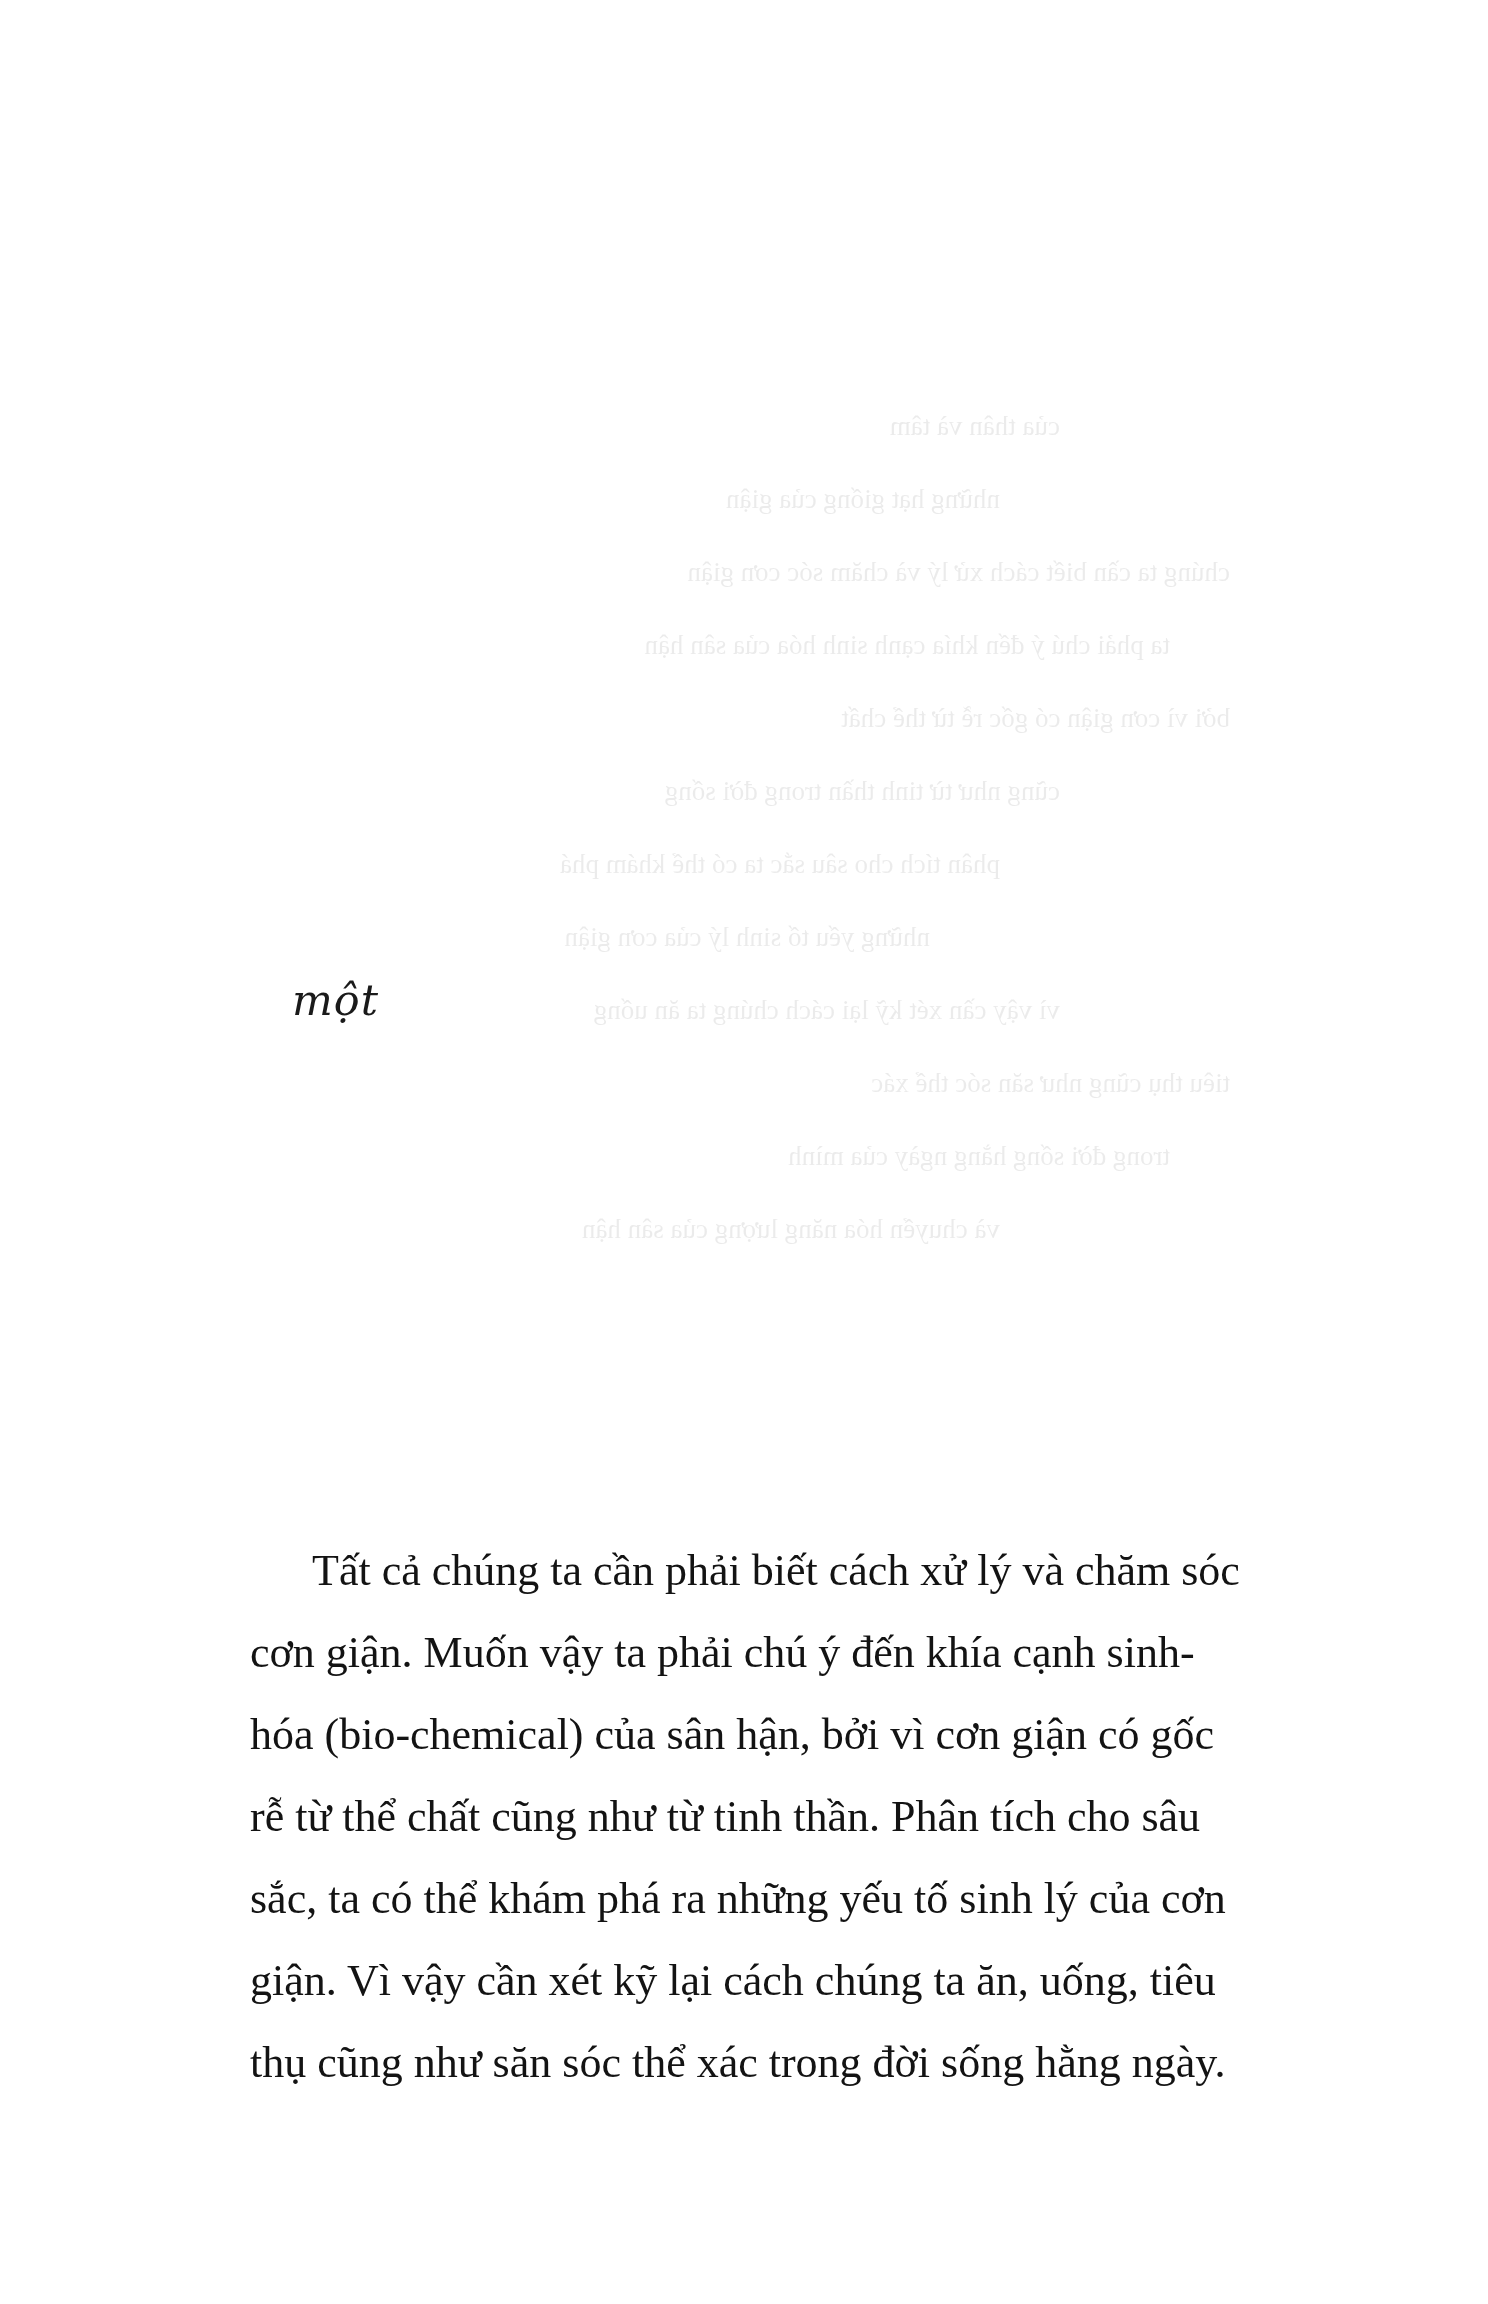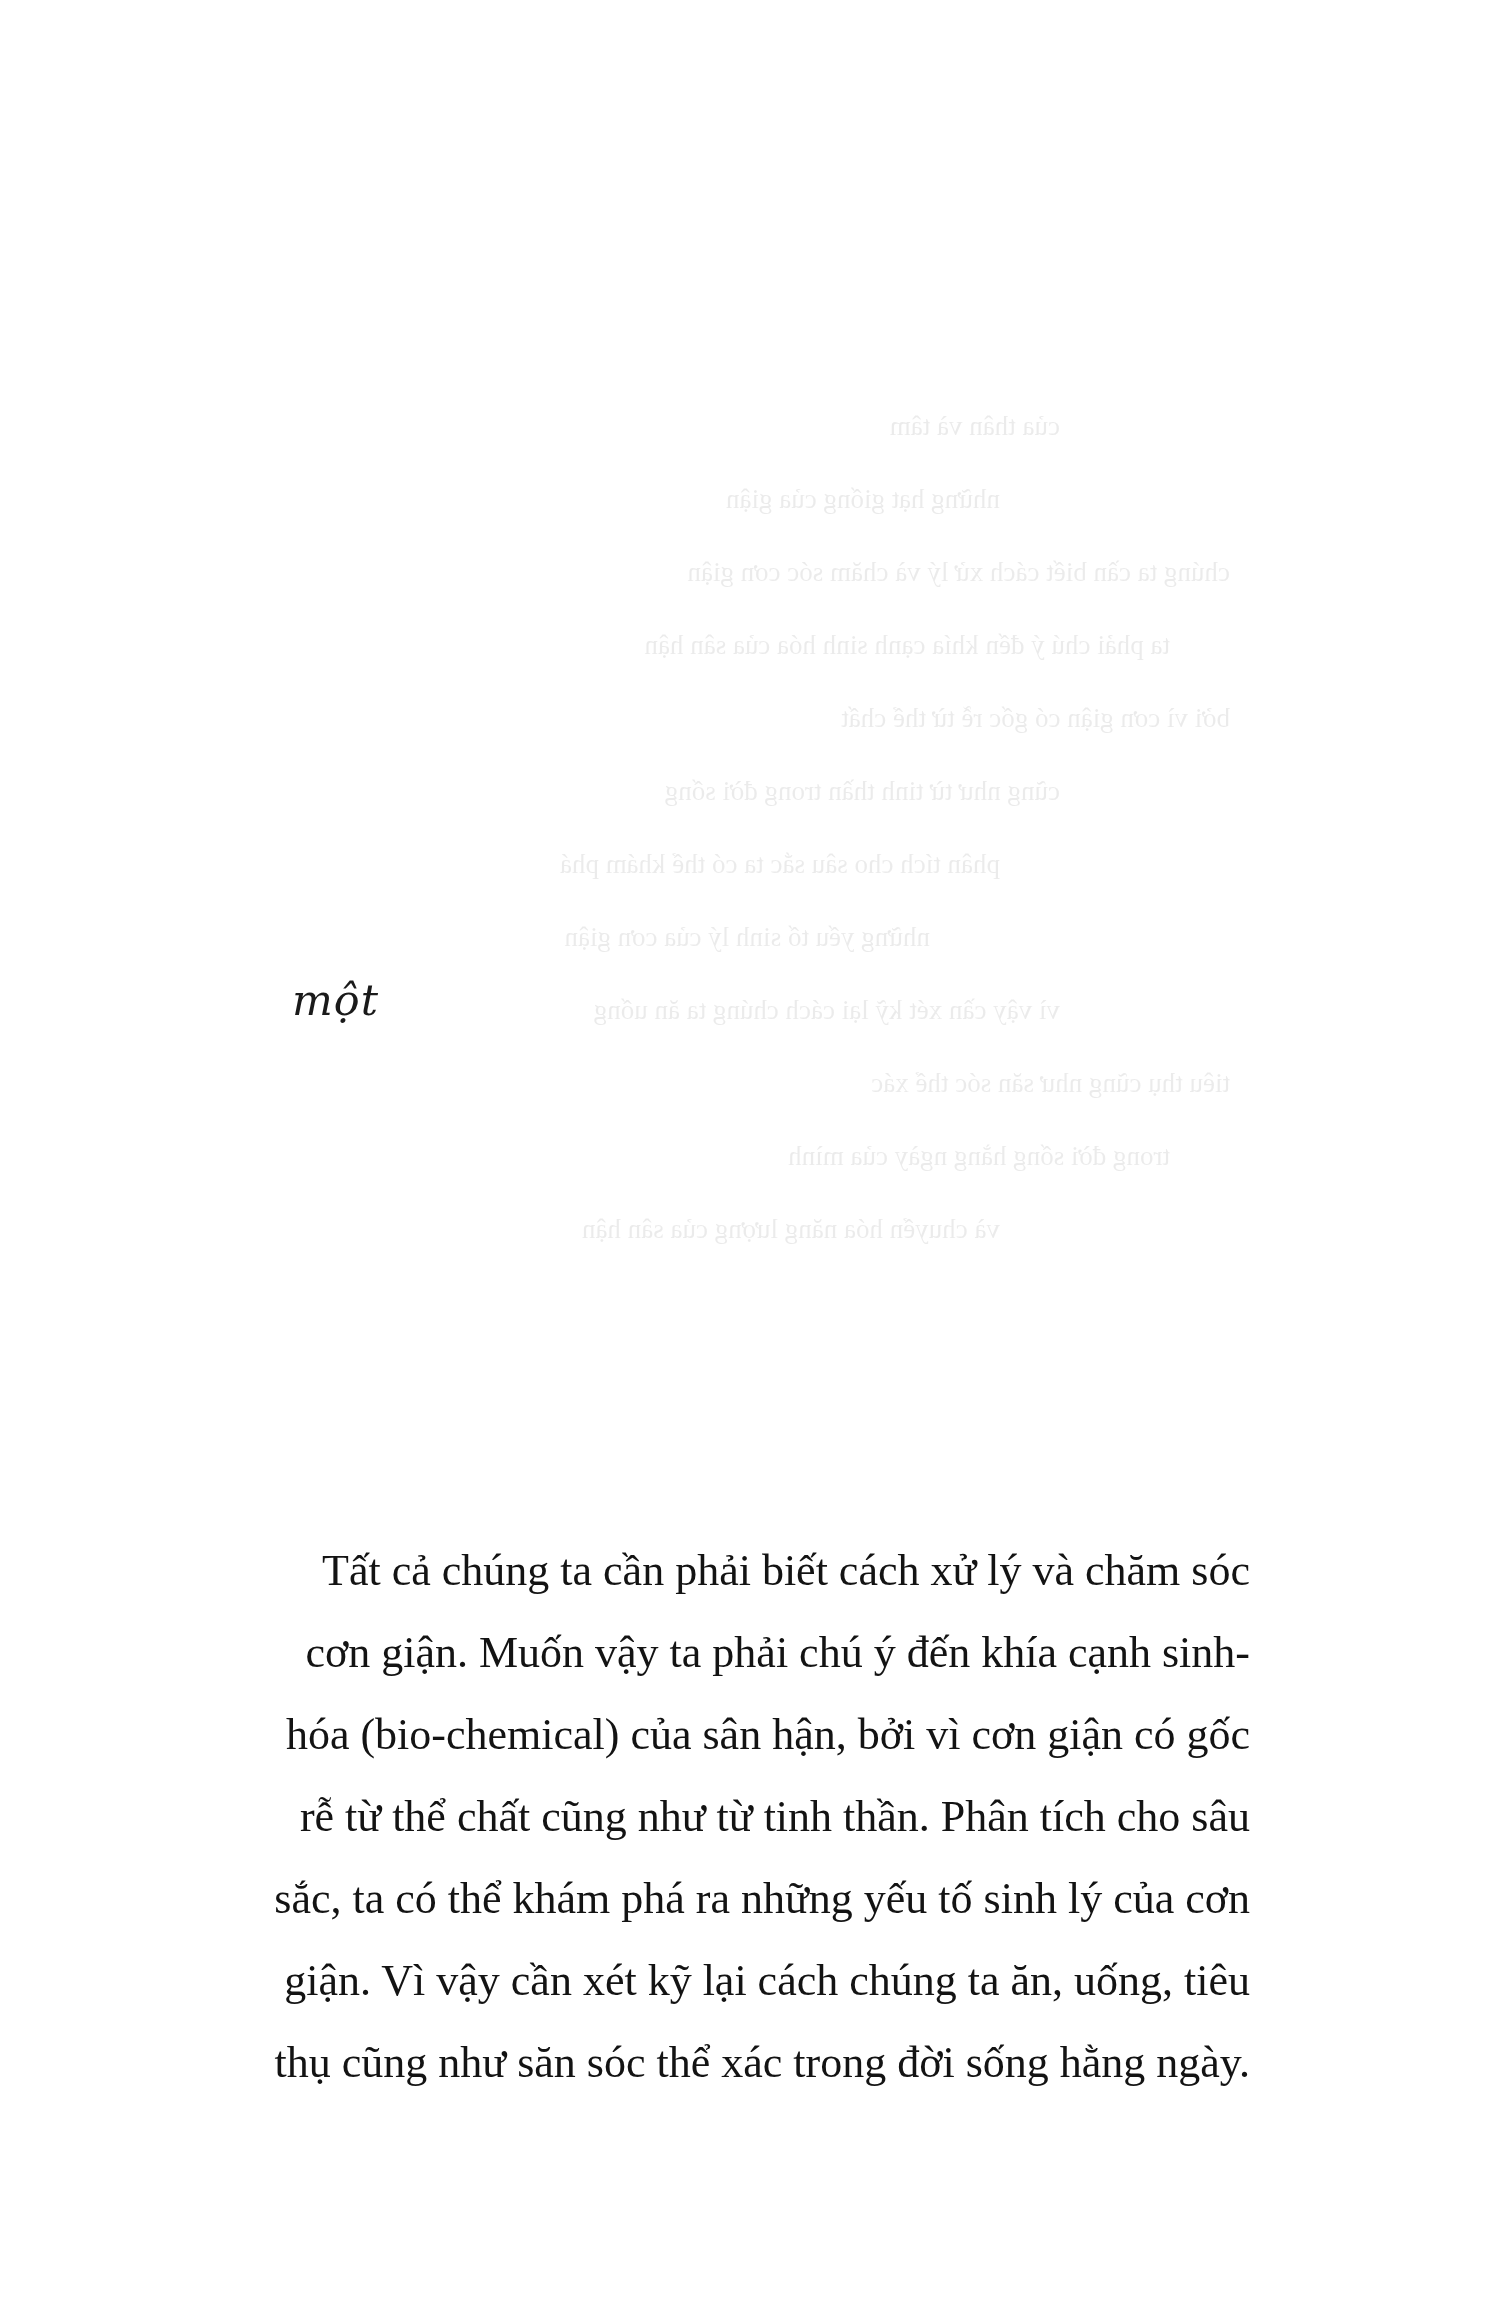--- a/index.html
+++ b/index.html
@@ -89,21 +89,21 @@
 
   .body-text {
     position: absolute;
     left: 250px;
     top: 1530px;
     width: 1000px;
     font-family: "Liberation Serif", serif;
     font-size: 44px;
     line-height: 82px;
     color: #131313;
-    text-align: right;
+    text-align: left;
   }
   .body-text p {
     margin: 0;
     text-indent: 62px;
   }
 </style>
 </head>
 <body>
 
 <div class="page">

